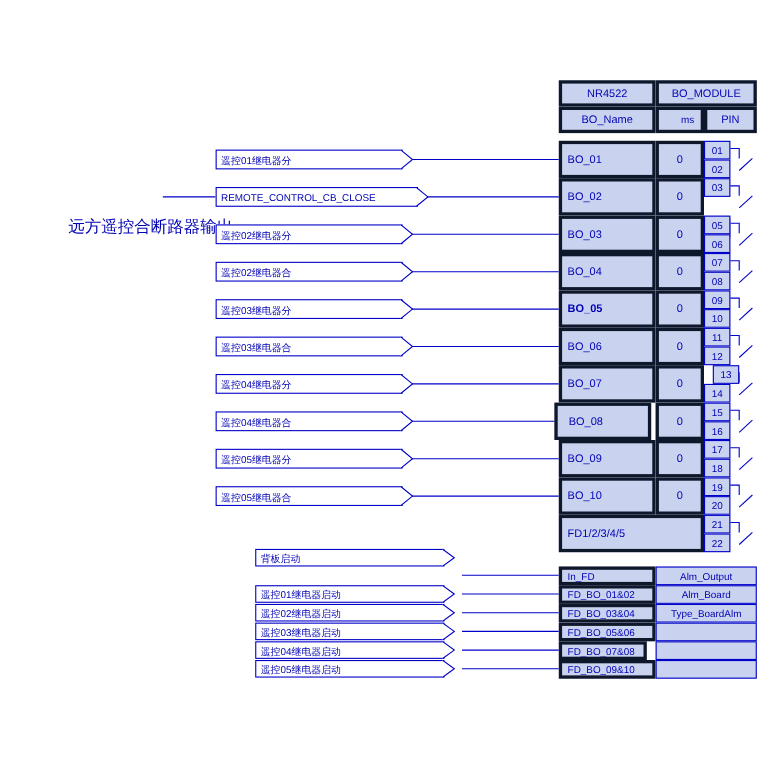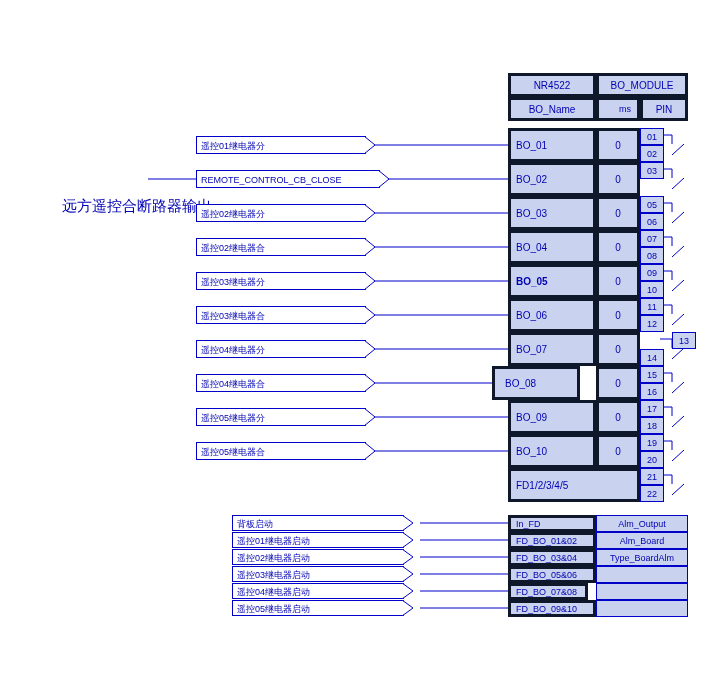--- a/index.html
+++ b/index.html
@@ -217,21 +217,21 @@
 </div>
 <div class="sigbox" style="left:196px;top:442px;width:170px;">
   <span class="txt">遥控05继电器合</span>
   <span class="tip">
       <svg width="12" height="18">
         <path d="M0 0 L11 9 L0 18" fill="#ffffff" stroke="#0000c8" stroke-width="1"></path>
       </svg>
     </span>
 </div>
 
-<div class="sigbox" style="left:232px;top:515px;width:172px;height:16px;">
+<div class="sigbox" style="left:232px;top:499px;width:172px;height:16px;">
   <span class="txt" style="top:2px;">背板启动</span>
   <span class="tip" style="height:16px;">
       <svg width="12" height="16">
         <path d="M0 0 L11 8 L0 16" fill="#ffffff" stroke="#0000c8" stroke-width="1"></path>
       </svg>
     </span>
 </div>
 <div class="sigbox" style="left:232px;top:532px;width:172px;height:16px;">
   <span class="txt" style="top:2px;">遥控01继电器启动</span>
   <span class="tip" style="height:16px;">
@@ -305,24 +305,24 @@
 <div class="pin" style="left:640px;top:264px;width:24px;height:17px;">09</div>
 <div class="pin" style="left:640px;top:281px;width:24px;height:17px;">10</div>
 
 <div class="cell pad" style="left:508px;top:298px;width:88px;height:34px;">BO_06</div>
 <div class="cell center" style="left:596px;top:298px;width:44px;height:34px;">0</div>
 <div class="pin" style="left:640px;top:298px;width:24px;height:17px;">11</div>
 <div class="pin" style="left:640px;top:315px;width:24px;height:17px;">12</div>
 
 <div class="cell pad" style="left:508px;top:332px;width:88px;height:34px;">BO_07</div>
 <div class="cell center" style="left:596px;top:332px;width:44px;height:34px;">0</div>
-<div class="pin" style="left:672px;top:332px;width:24px;height:17px;">13</div>
+<div class="pin" style="left:648px;top:332px;width:24px;height:17px;">13</div>
 <div class="pin" style="left:640px;top:349px;width:24px;height:17px;">14</div>
 
-<div class="cell pad" style="left:492px;top:366px;width:88px;height:34px;padding-left:10px;">BO_08</div>
+<div class="cell pad" style="left:504px;top:366px;width:88px;height:34px;padding-left:10px;">BO_08</div>
 <div class="cell center" style="left:596px;top:366px;width:44px;height:34px;">0</div>
 <div class="pin" style="left:640px;top:366px;width:24px;height:17px;">15</div>
 <div class="pin" style="left:640px;top:383px;width:24px;height:17px;">16</div>
 
 <div class="cell pad" style="left:508px;top:400px;width:88px;height:34px;">BO_09</div>
 <div class="cell center" style="left:596px;top:400px;width:44px;height:34px;">0</div>
 <div class="pin" style="left:640px;top:400px;width:24px;height:17px;">17</div>
 <div class="pin" style="left:640px;top:417px;width:24px;height:17px;">18</div>
 
 <div class="cell pad" style="left:508px;top:434px;width:88px;height:34px;">BO_10</div>

